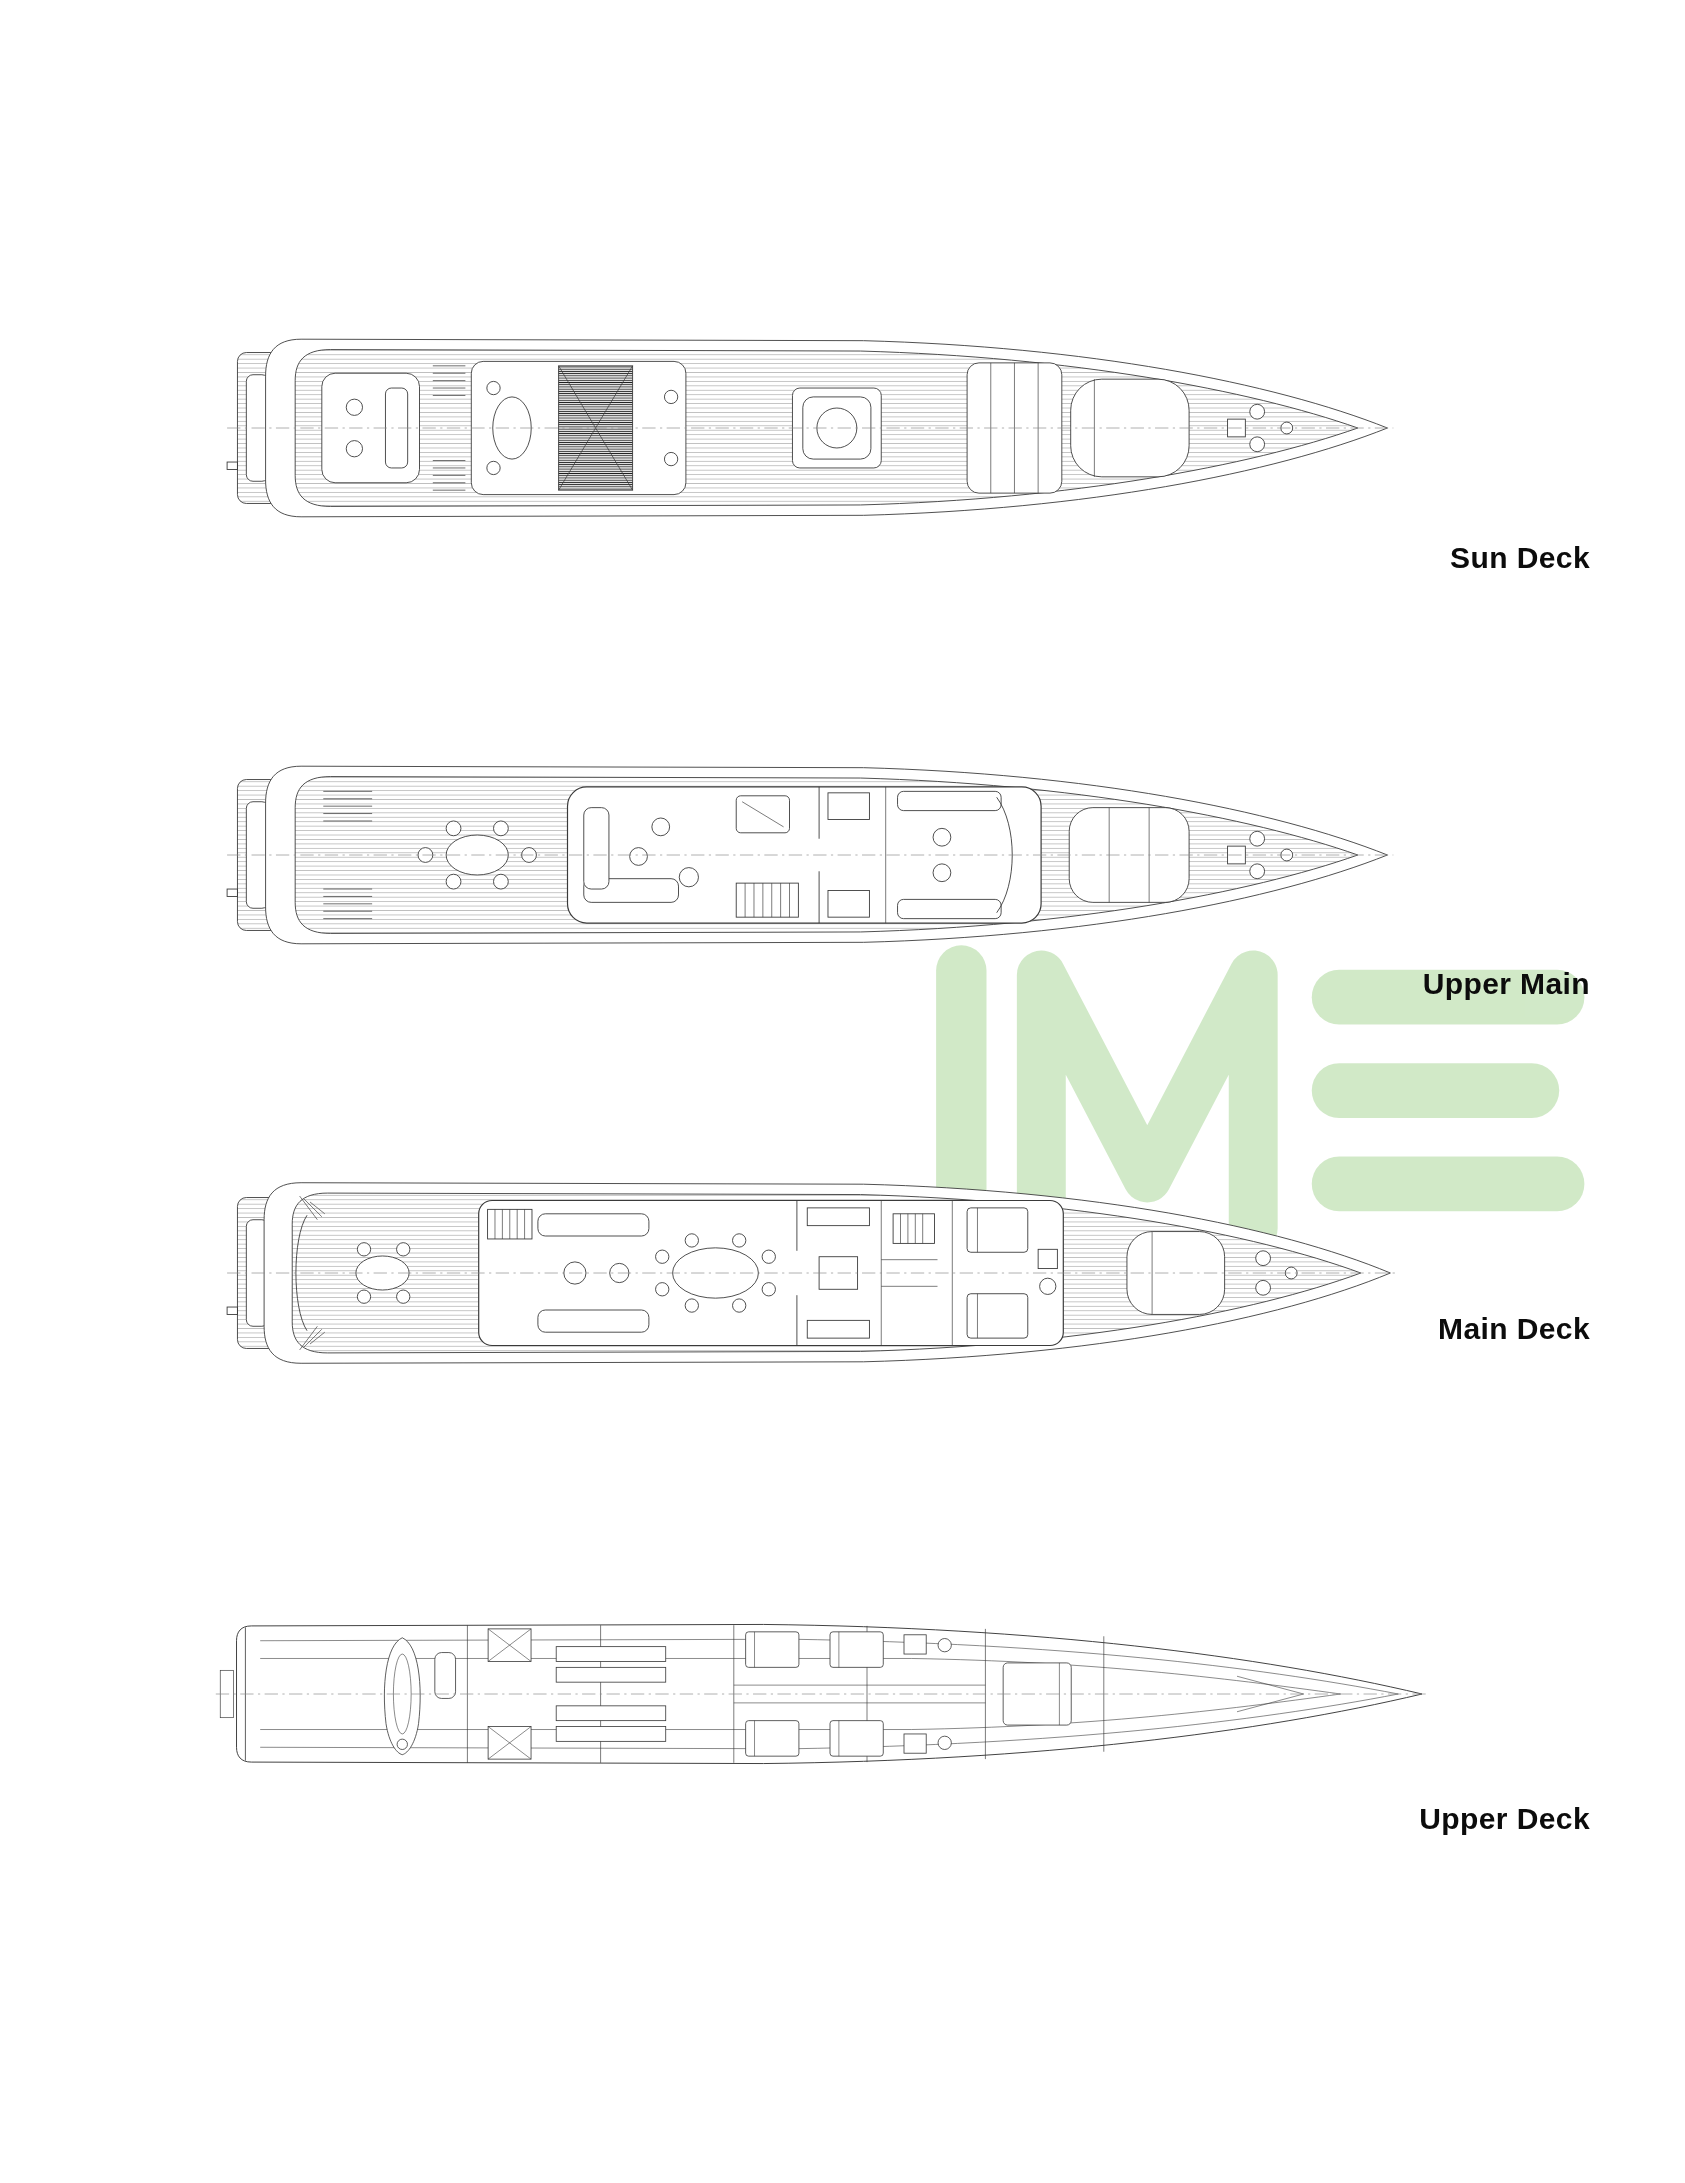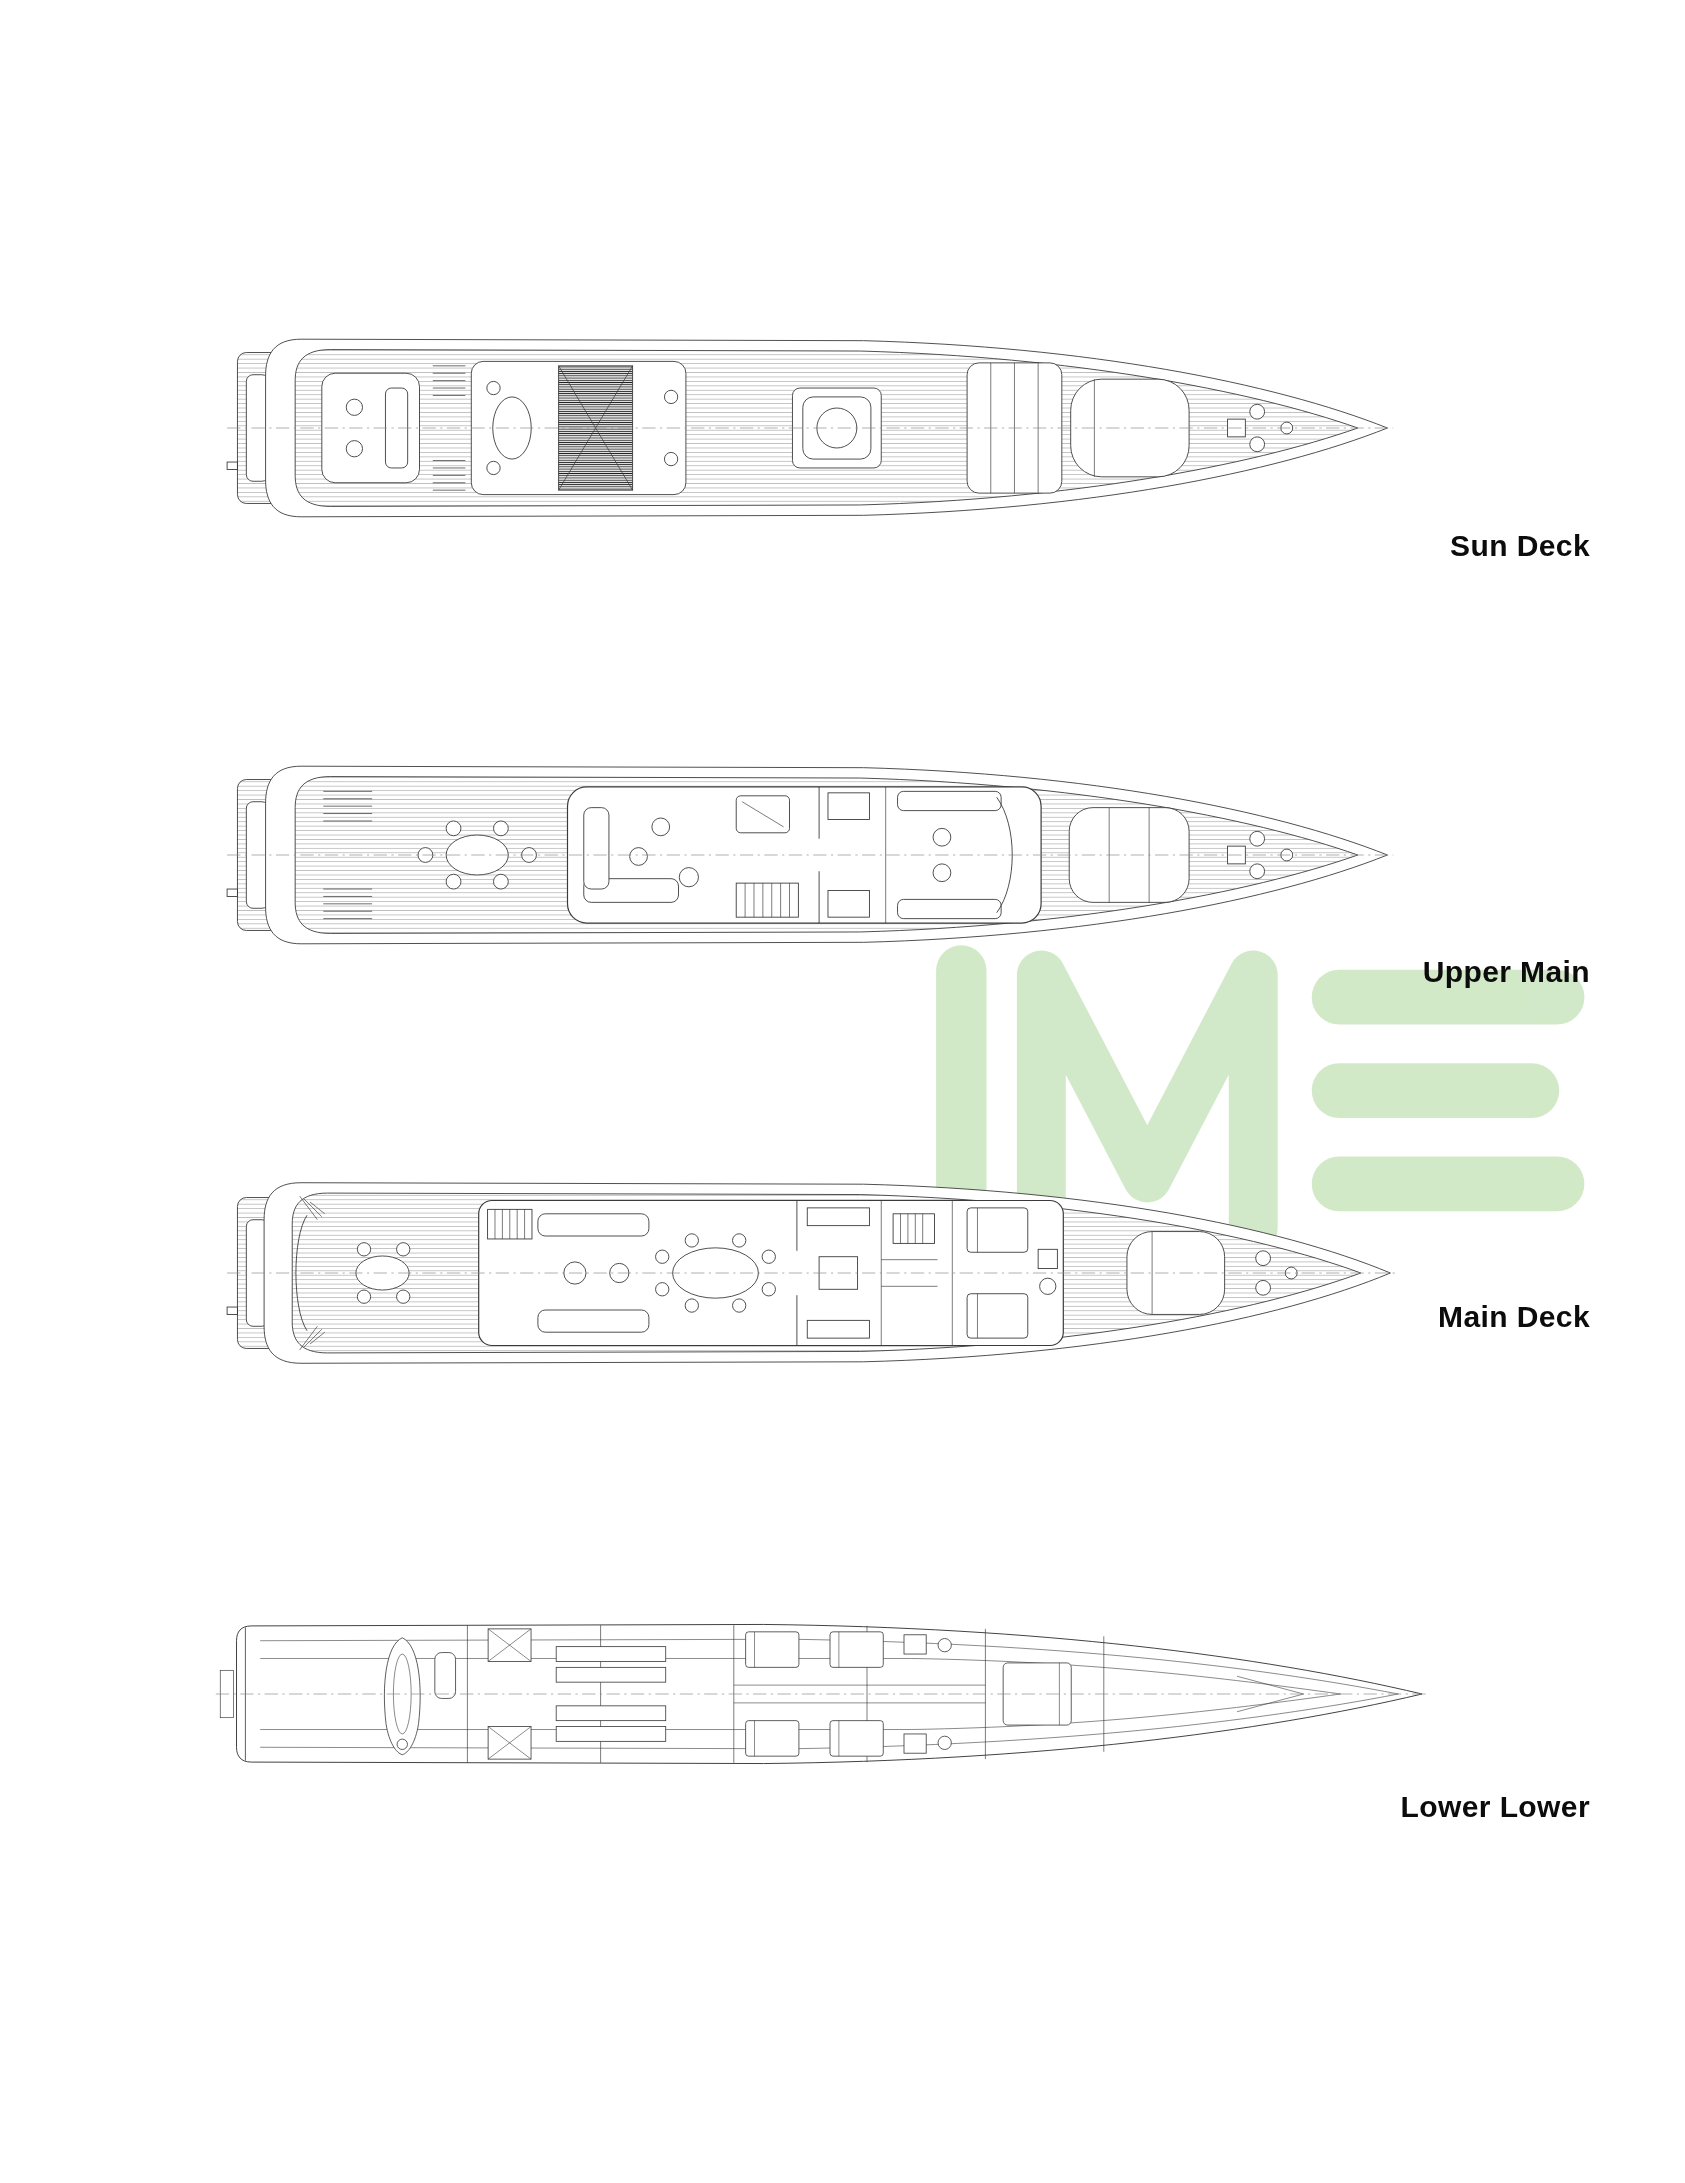--- a/index.html
+++ b/index.html
@@ -14,20 +14,21 @@
   .deck svg{display:block;}
   .deck-label{
     position:absolute;
     z-index:2;
     right:96px;
     font-size:30px;
     font-weight:bold;
     color:#0c0c0c;
     letter-spacing:0.4px;
     white-space:nowrap;
+    margin-top:12px;
   }
   #watermark{position:absolute;z-index:0;left:930px;top:932px;}
 </style>
 </head>
 <body>
 
 <div id="page">
 
   <svg id="watermark" width="682" height="326" viewBox="0 0 920 440">
     <g stroke="#cfe8c5" fill="none" stroke-linecap="round" stroke-linejoin="round" opacity="0.95">
@@ -294,16 +295,16 @@
 
         <rect x="1064" y="108" width="92" height="84" rx="6" fill="#ffffff"></rect>
         <path d="M1140 108 V192" stroke-width="0.8"></path>
 
         <path d="M1380 126 L1470 150 L1380 174" stroke-width="0.8"></path>
 
         <line x1="0" y1="150" x2="1635" y2="150" stroke="#888888" stroke-width="0.9" stroke-dasharray="18 6 3 6"></line>
       </g>
     </svg>
   </div>
-  <div class="deck-label" style="top:1790px;">Lower Lower</div>
+  <div class="deck-label" style="top:1790px;">Upper Deck</div>
 
 </div>
 
 
 </body></html>

